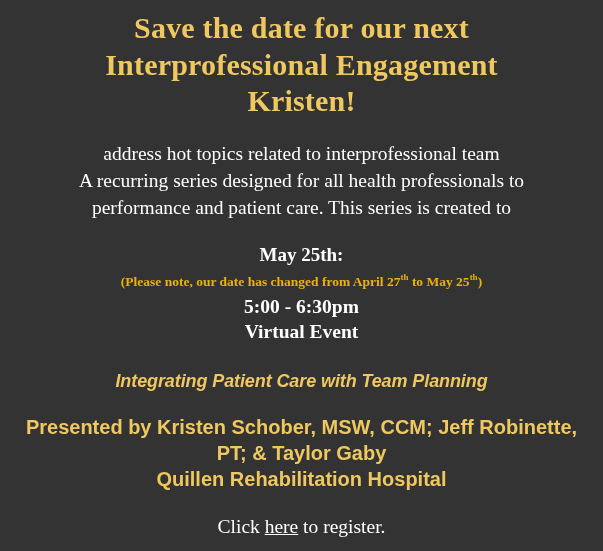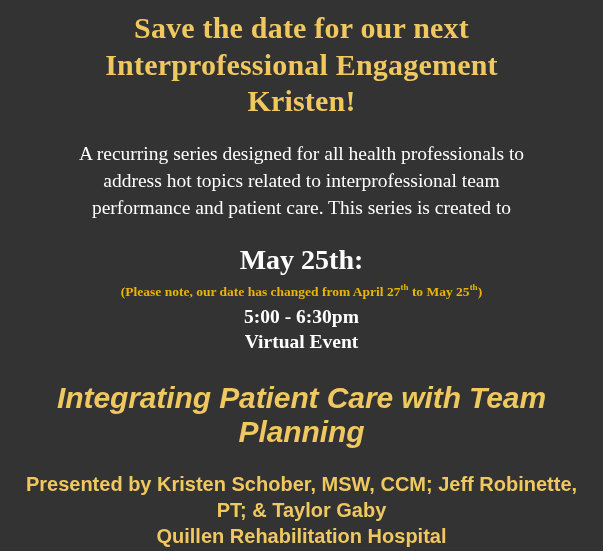--- a/index.html
+++ b/index.html
@@ -39,21 +39,21 @@
     font-size: 19.5px;
     line-height: 1.40;
     margin: 20px 16px 0 16px;
   }
   .blurb .line {
     display: block;
   }
   .date {
     color: #ffffff;
     font-weight: bold;
-    font-size: 28px;
+    font-size: 19px;
     margin-top: 22px;
   }
   .note {
     color: #eab308;
     font-weight: bold;
     font-size: 13.5px;
     margin-top: 6px;
   }
   .note sup {
     font-size: 9px;
@@ -67,21 +67,21 @@
     line-height: 1.28;
   }
   .time .line {
     display: block;
   }
   .topic {
     color: #f0c860;
     font-family: "Liberation Sans", sans-serif;
     font-weight: bold;
     font-style: italic;
-    font-size: 30px;
+    font-size: 18px;
     margin-top: 26px;
     letter-spacing: -0.1px;
   }
   .presenters {
     color: #f0c860;
     font-family: "Liberation Sans", sans-serif;
     font-weight: bold;
     font-size: 20px;
     margin-top: 22px;
     line-height: 1.30;
@@ -109,22 +109,22 @@
 
 <div class="flyer">
 
   <div class="headline">
     <span class="line">Save the date for our next</span>
     <span class="line">Interprofessional Engagement</span>
     <span class="line">Kristen!</span>
   </div>
 
   <div class="blurb">
+    <span class="line">address hot topics related to interprofessional team</span>
     <span class="line">A recurring series designed for all health professionals to</span>
-    <span class="line">address hot topics related to interprofessional team</span>
     <span class="line">performance and patient care. This series is created to</span>
   </div>
 
   <div class="date">May 25th:</div>
 
   <div class="note">
     <span>(Please note, our date has changed from April 27</span><sup>th</sup><span> to May 25</span><sup>th</sup><span>)</span>
   </div>
 
   <div class="time">

